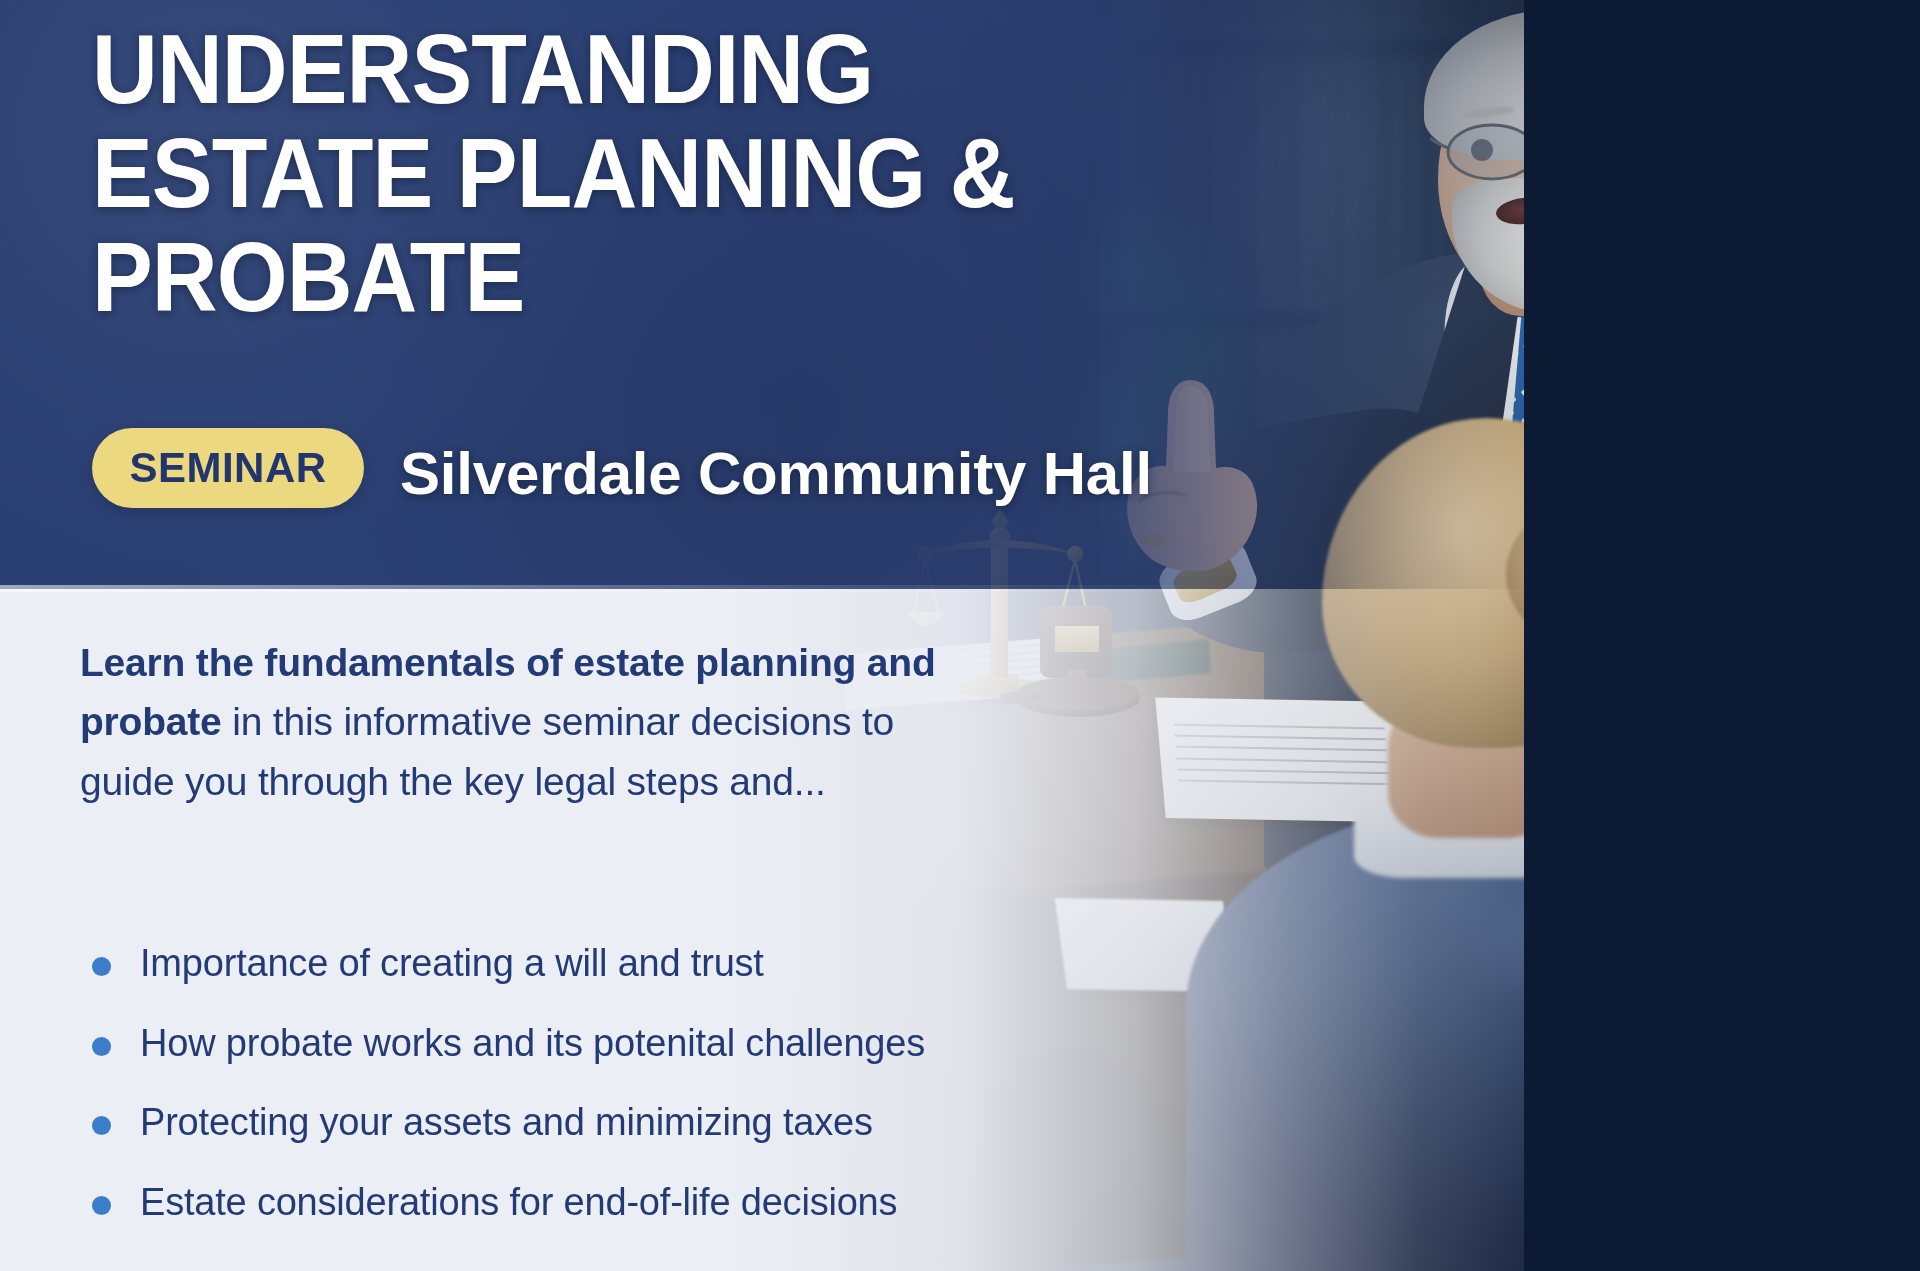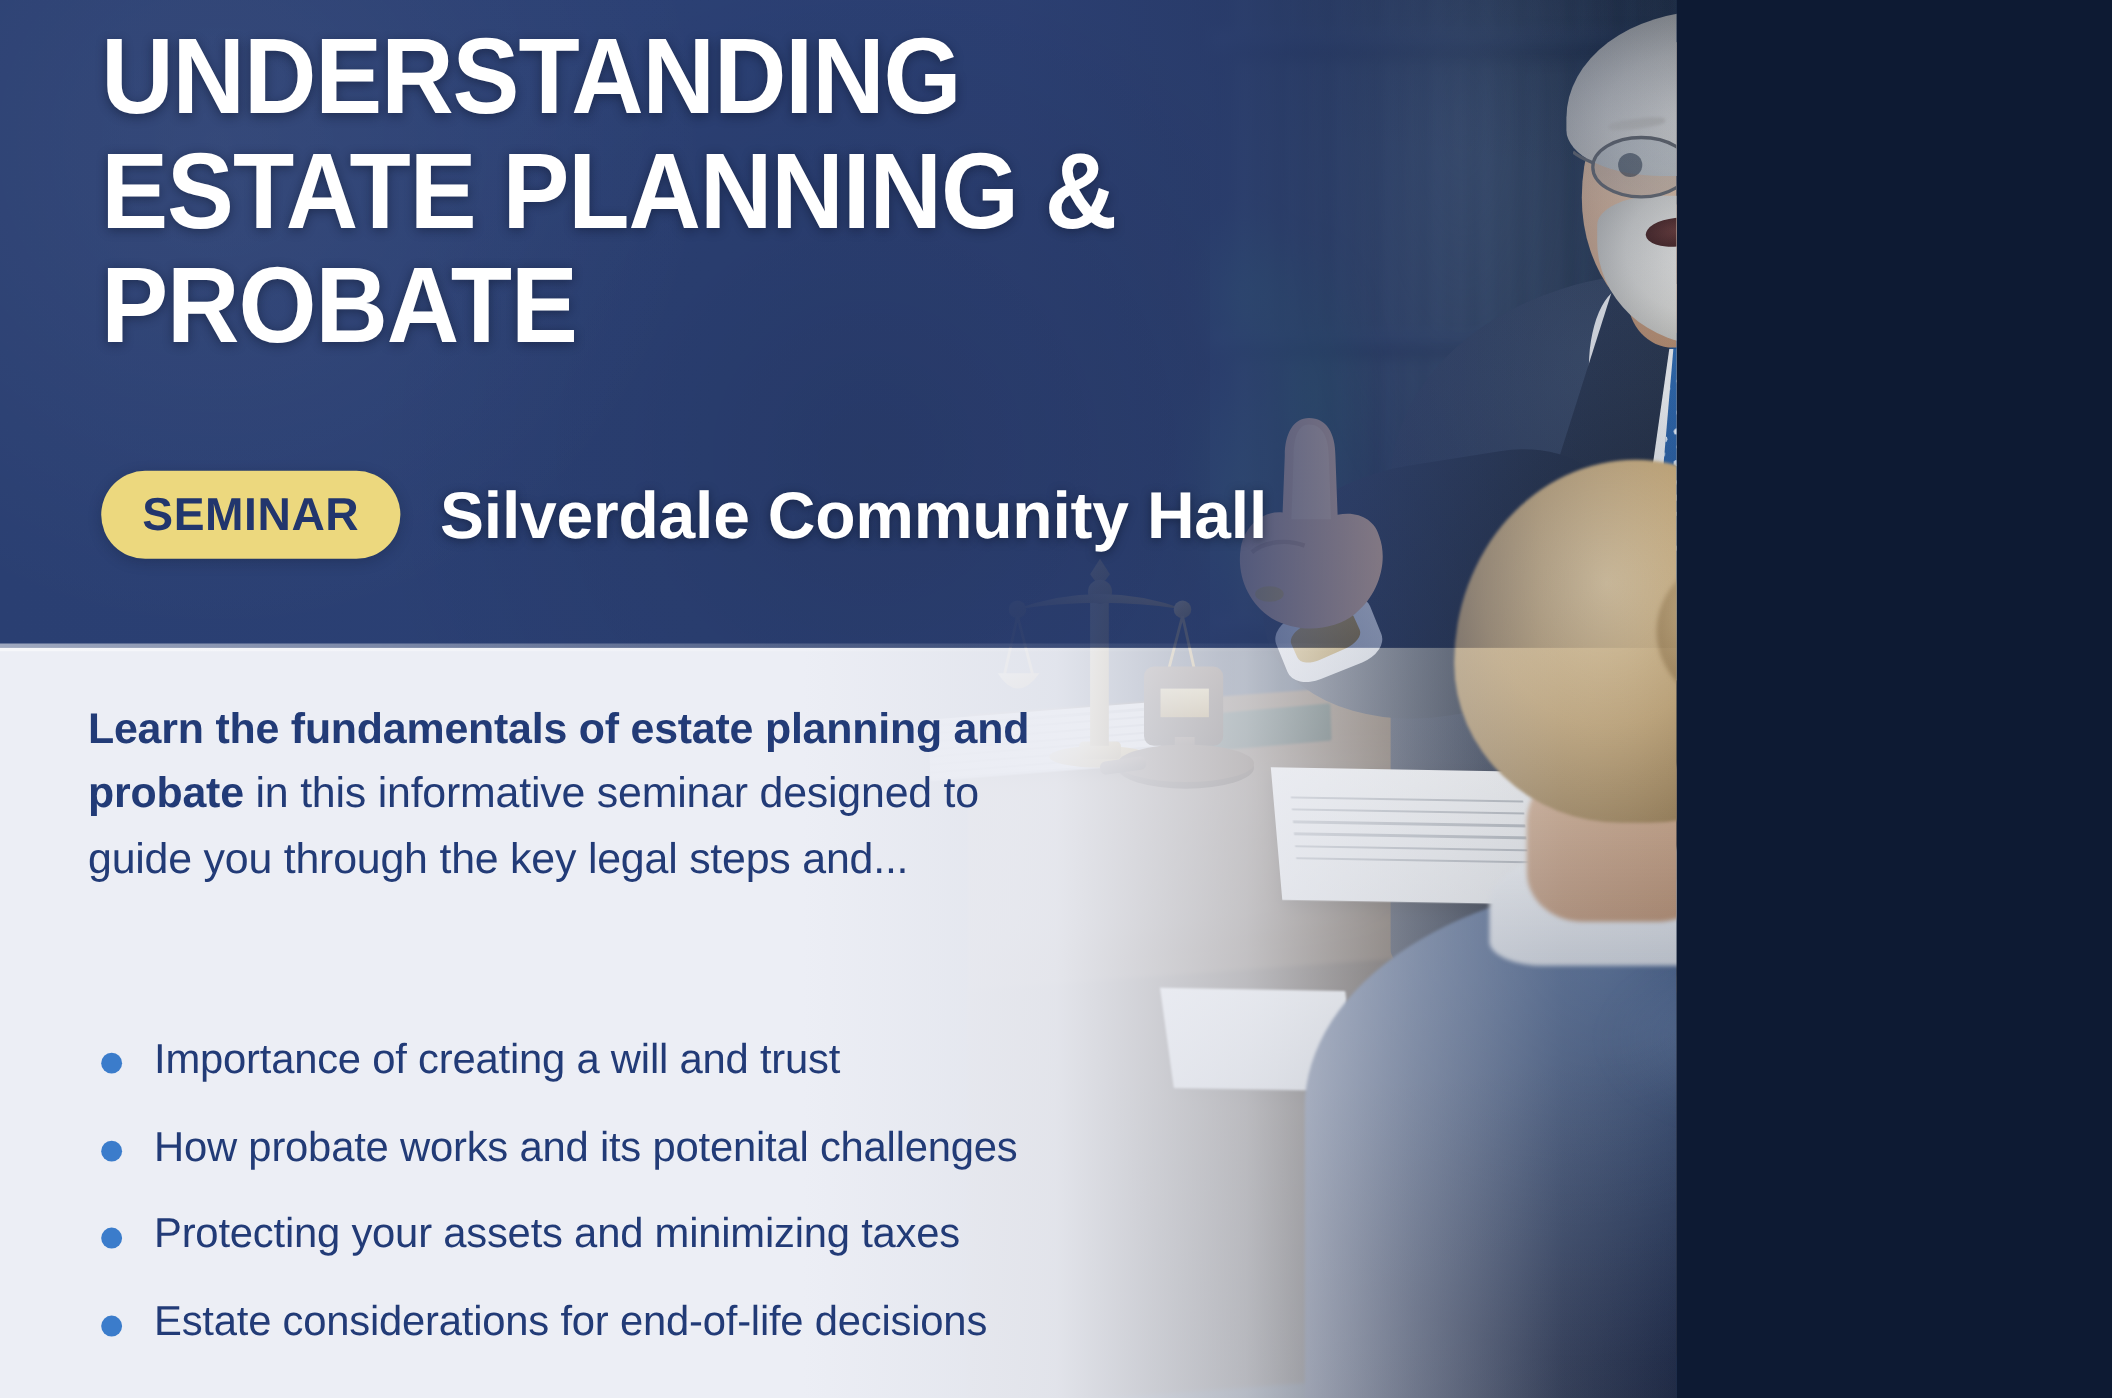--- a/index.html
+++ b/index.html
@@ -417,21 +417,21 @@
     letter-spacing:-1px;
     text-transform:uppercase;
     transform:scaleX(.93);
     transform-origin:left top;
     text-shadow:0 2px 10px rgba(8,16,36,.45);
   }
   .title .ln{ display:block; white-space:nowrap; }
 
   .meta-row{
     position:absolute; left:92px; top:428px;
-    display:flex; align-items:center; gap:36px;
+    display:flex; align-items:flex-end; gap:36px;
   }
   .badge{
     display:inline-flex; align-items:center; justify-content:center;
     min-width:272px; height:80px;
     padding:0 34px;
     background:#ecd87e;
     border-radius:44px;
     color:#22366d;
     font-size:42px;
     font-weight:700;
@@ -630,21 +630,21 @@
       <span class="ln">Estate Planning &amp;</span>
       <span class="ln">Probate</span>
     </h1>
 
     <div class="meta-row">
       <span class="badge">SEMINAR</span>
       <span class="venue">Silverdale Community Hall</span>
     </div>
 
     <p class="lead">
-      <b>Learn the fundamentals of estate planning and probate</b><span> in this informative seminar designed to guide you through the key legal steps and...</span>
+      <b>Learn the fundamentals of estate planning and probate</b><span> in this informative seminar decisions to guide you through the key legal steps and...</span>
     </p>
 
     <ul class="bullets">
       <li>
         <span class="dot"></span>
         <span>Importance of creating a will and trust</span>
       </li>
       <li>
         <span class="dot"></span>
         <span>How probate works and its potenital challenges</span>

